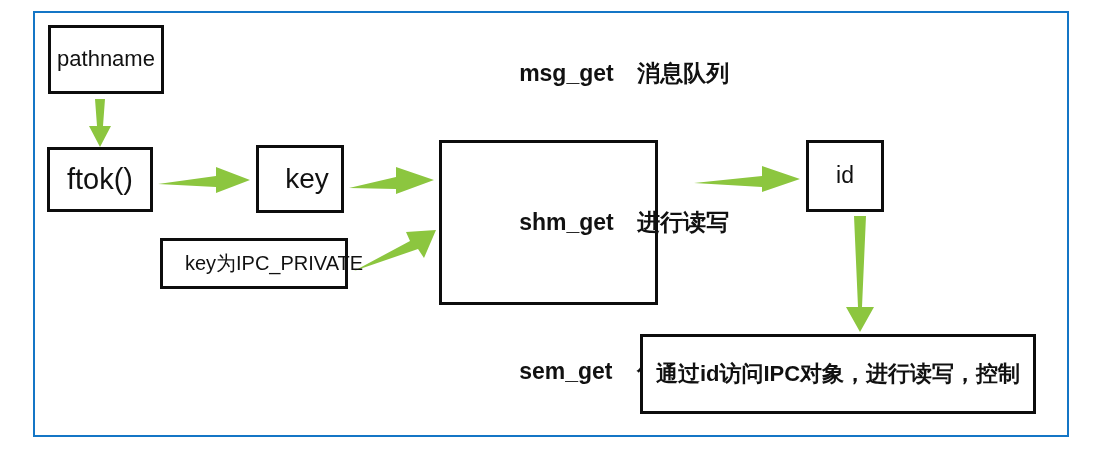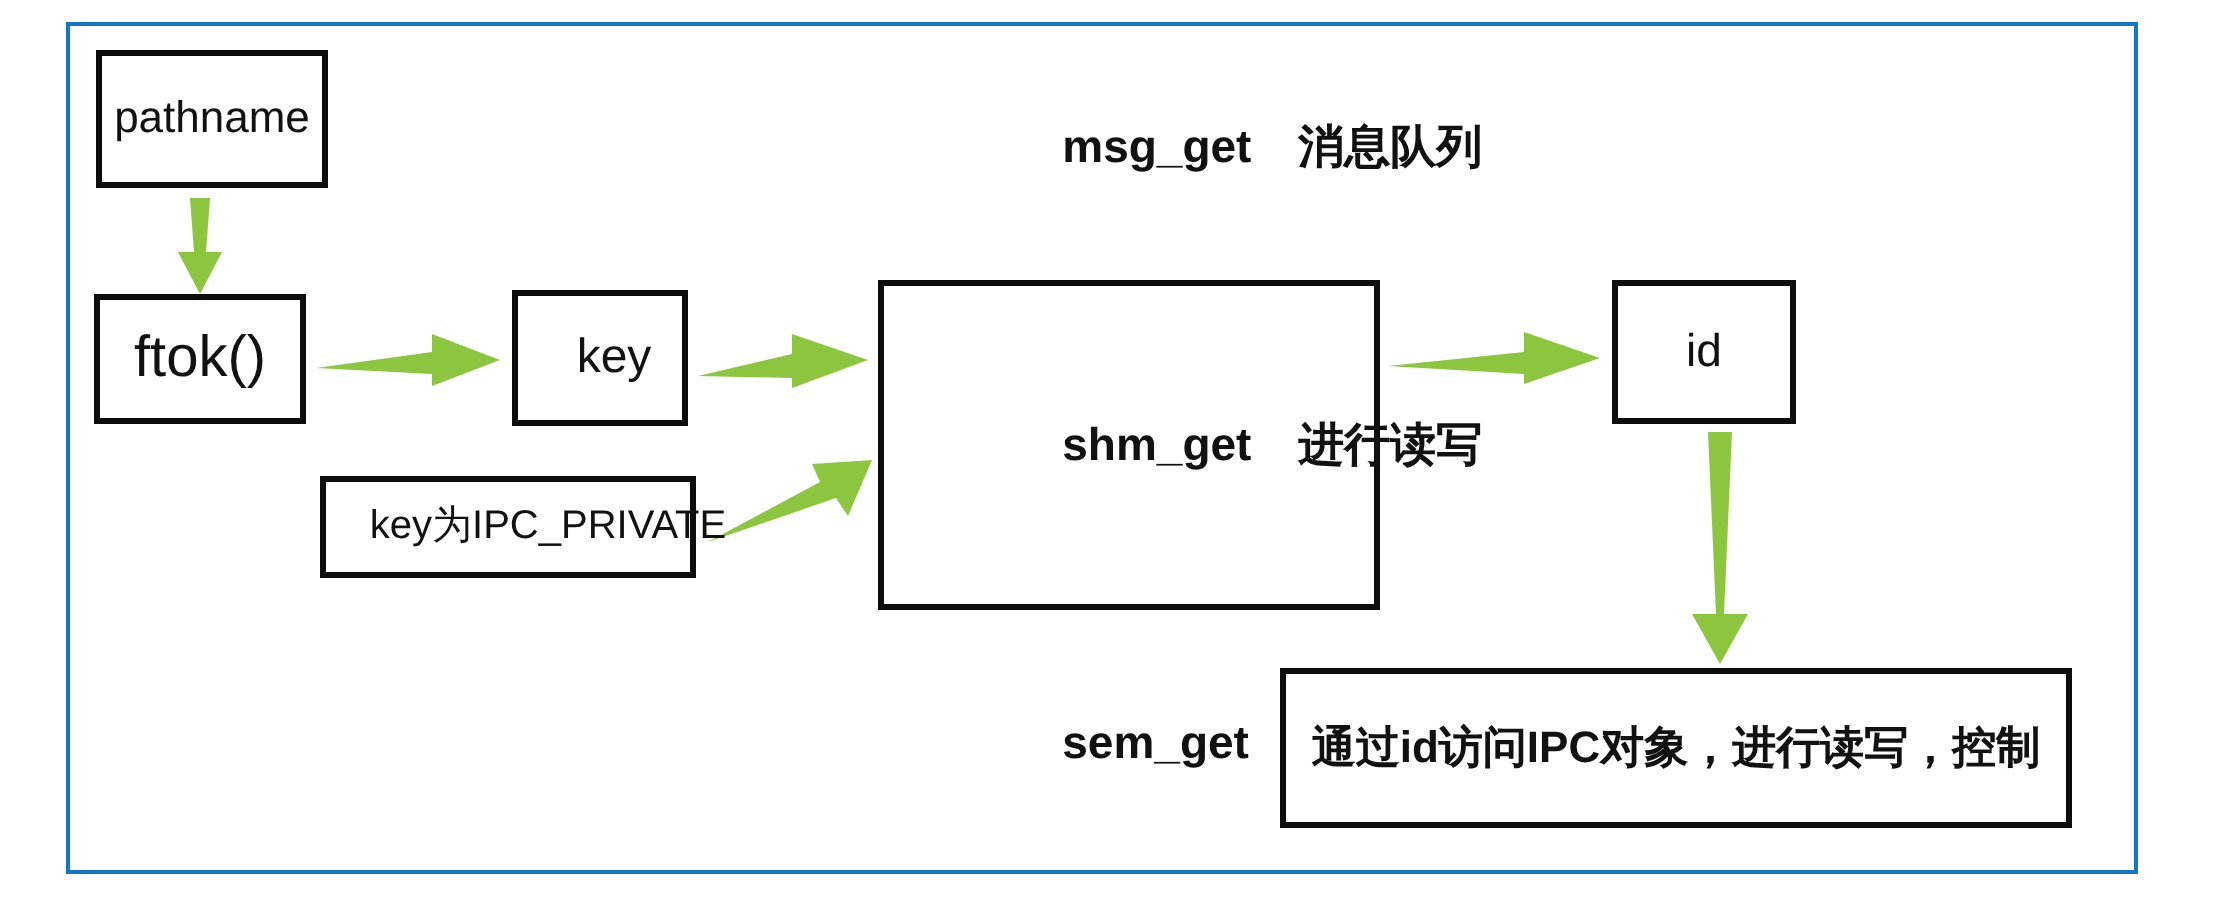--- a/index.html
+++ b/index.html
@@ -47,45 +47,45 @@
   #node-pathname {
     left: 48px; top: 25px; width: 116px; height: 69px;
     font-size: 22px;
   }
   #node-ftok {
     left: 47px; top: 147px; width: 106px; height: 65px;
     font-size: 29px;
   }
   #node-key {
     left: 256px; top: 145px; width: 88px; height: 68px;
-    font-size: 24px;
+    font-size: 28px;
     padding-left: 14px;
   }
   #node-private {
     left: 160px; top: 238px; width: 188px; height: 51px;
     font-size: 20px;
     padding-left: 40px;
   }
   #node-ipcget {
-    left: 439px; top: 140px; width: 251px; height: 165px;
+    left: 439px; top: 140px; width: 219px; height: 165px;
     font-size: 23px;
     font-weight: bold;
     justify-content: flex-start;
-    padding-left: 38px;
+    padding-left: 26px;
   }
   #node-ipcget .node-label { text-align: left; }
   .ipc-rows { display: block; }
   .ipc-row {
     display: block;
     white-space: pre;
     margin: 1px 0;
   }
   .ipc-fn { display: inline-block; min-width: 118px; }
   #node-id {
-    left: 806px; top: 140px; width: 92px; height: 72px;
+    left: 806px; top: 140px; width: 78px; height: 72px;
     font-size: 23px;
   }
   #node-access {
     left: 640px; top: 334px; width: 396px; height: 80px;
     font-size: 22px;
     font-weight: bold;
   }
   .arrow-layer {
     position: absolute;
     left: 0; top: 0;

